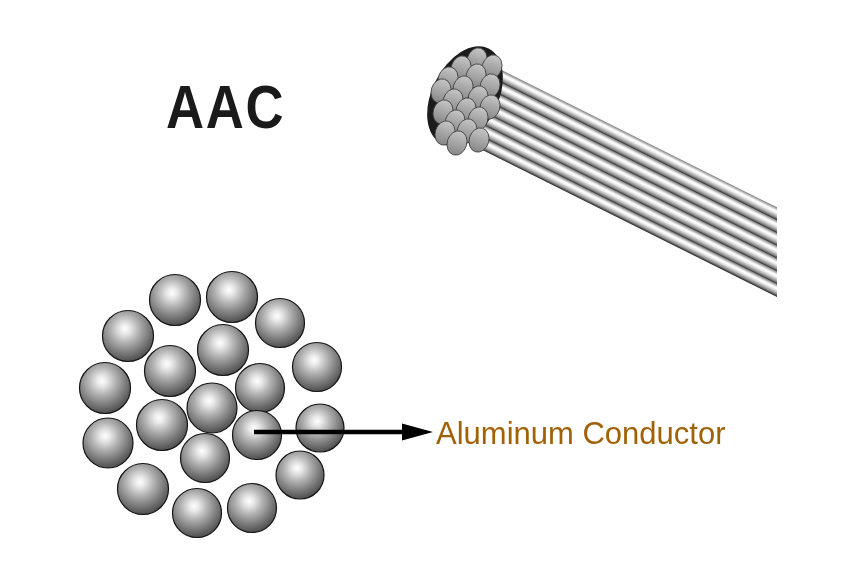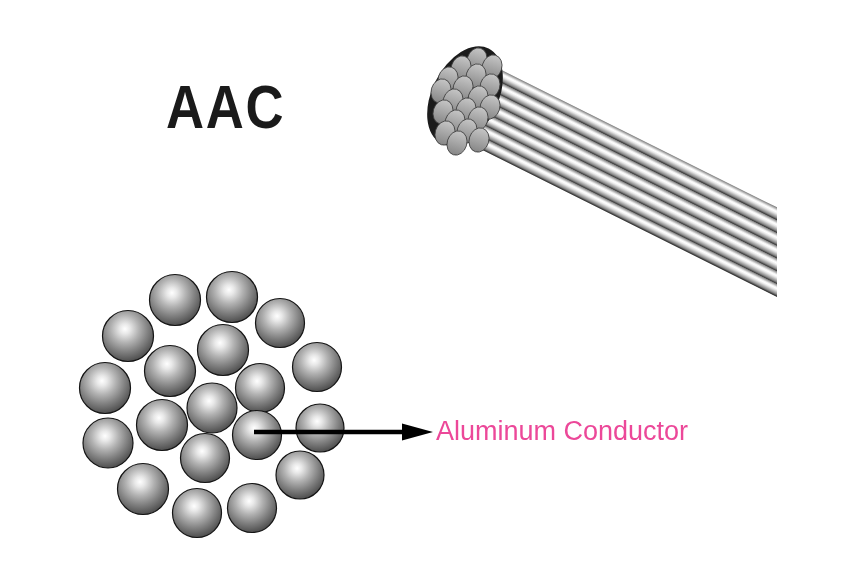--- a/index.html
+++ b/index.html
@@ -23,23 +23,23 @@
     letter-spacing: 2px;
     color: #1a1a1a;
     transform: scaleX(0.85);
     transform-origin: left top;
     line-height: 1.15;
     white-space: nowrap;
   }
   .annotation-label {
     position: absolute;
     left: 436px; top: 416px;
-    font-size: 27px;
+    font-size: 31px;
     font-weight: normal;
-    color: #ec4899;
+    color: #a16207;
     line-height: 1.15;
     white-space: nowrap;
   }
   svg.art {
     position: absolute;
     left: 0; top: 0;
     width: 855px; height: 570px;
   }
 </style>
 </head>

